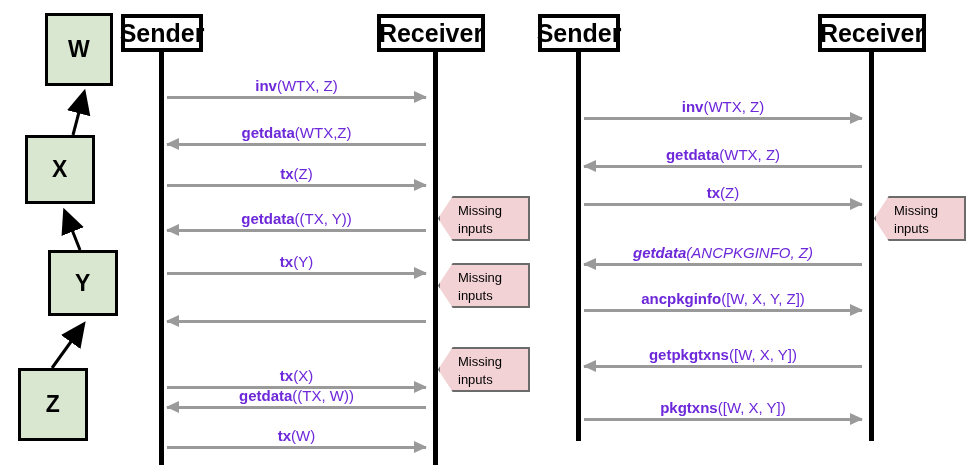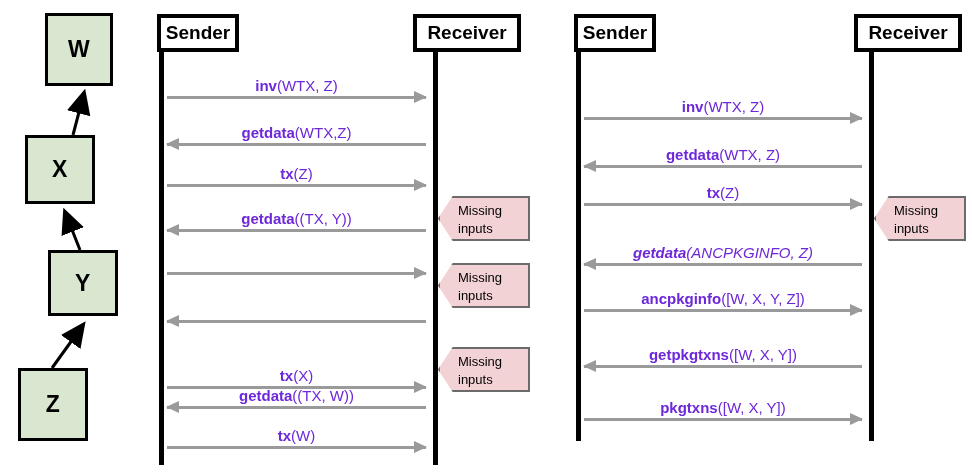--- a/index.html
+++ b/index.html
@@ -36,24 +36,23 @@
   
   .actor-box {
     position: absolute;
     background: #ffffff;
     border: 4px solid #000000;
     box-sizing: border-box;
     display: flex;
     align-items: center;
     justify-content: center;
     font-weight: bold;
-    font-size: 19px;
+    font-size: 25px;
     color: #000000;
     white-space: nowrap;
-    margin-left: 36px;
   }
 
   
   .lifeline {
     position: absolute;
     width: 5px;
     background: #000000;
   }
 
   
@@ -193,20 +192,23 @@
 
     <div class="msg dir-left" style="left:167px;top:205px;width:259px;">
       <div class="msg-label">
         <b>getdata</b><span>((TX, Y))</span>
       </div>
       <div class="msg-line"></div>
       <div class="msg-head"></div>
     </div>
 
     <div class="msg dir-right" style="left:167px;top:248px;width:259px;">
+      <div class="msg-label">
+        <b>tx</b><span>(Y)</span>
+      </div>
       <div class="msg-line"></div>
       <div class="msg-head"></div>
     </div>
 
     <div class="msg dir-left" style="left:167px;top:296px;width:259px;">
       <div class="msg-line"></div>
       <div class="msg-head"></div>
     </div>
 
     <div class="msg dir-right" style="left:167px;top:320px;width:259px;margin-top:42px;">

